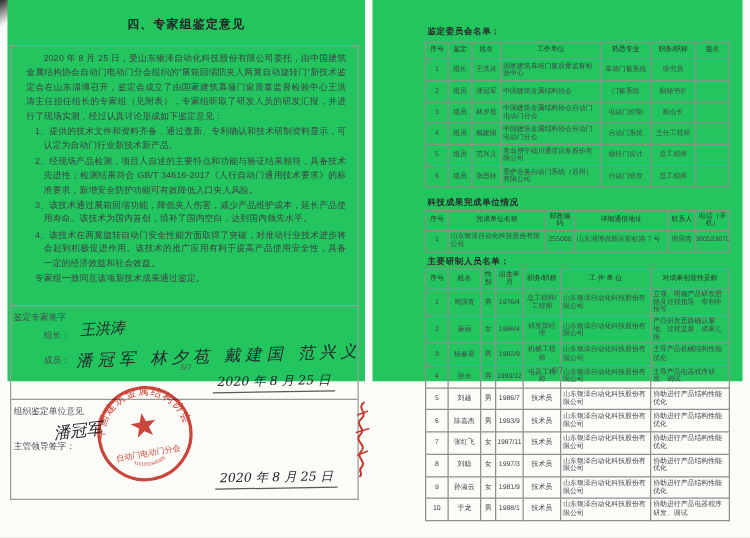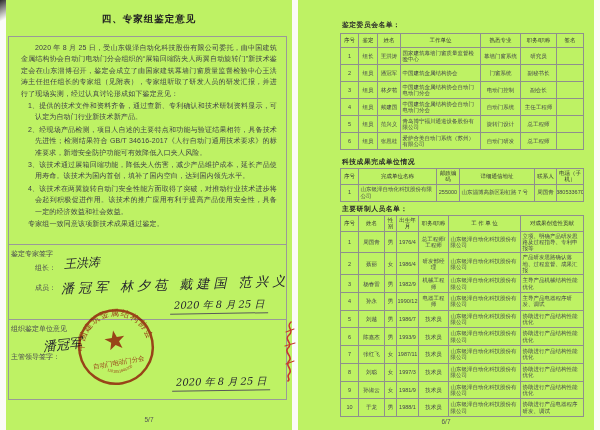--- a/index.html
+++ b/index.html
@@ -1,18 +1,18 @@
 <!DOCTYPE html>
 <html><head>
 <meta charset="utf-8">
 <style>
   html,body{margin:0;padding:0;background:#e8e6e2;}
   .canvas{position:relative;width:600px;height:430px;background:#fbfbf8;overflow:hidden;
           font-family:"Liberation Sans",sans-serif;color:#3f3f46;}
-  .page{position:absolute;top:0;height:430px;background:#bef264;}
+  .page{position:absolute;top:0;height:305px;background:#22c55e;}
   .page-left{left:6px;width:286px;}
   .page-right{left:298px;width:296px;}
   .corner-smudge{position:absolute;left:0;top:0;width:9px;height:24px;
           background:linear-gradient(150deg,#2c2c2c 0%,rgba(44,44,44,.25) 55%,transparent 75%);}
   .doc-title{position:absolute;left:0;top:13px;width:100%;text-align:center;
           font-size:9.5px;font-weight:bold;color:#222;letter-spacing:1px;}
   .opinion-box{position:absolute;left:2px;top:36px;width:279px;height:364px;
           border:1px solid #9a9a98;box-sizing:border-box;display:flex;flex-direction:column;}
   .sec-opinion{height:208px;box-sizing:border-box;border-bottom:1px solid #9a9a98;
           padding:5px 9px 0 12px;}

